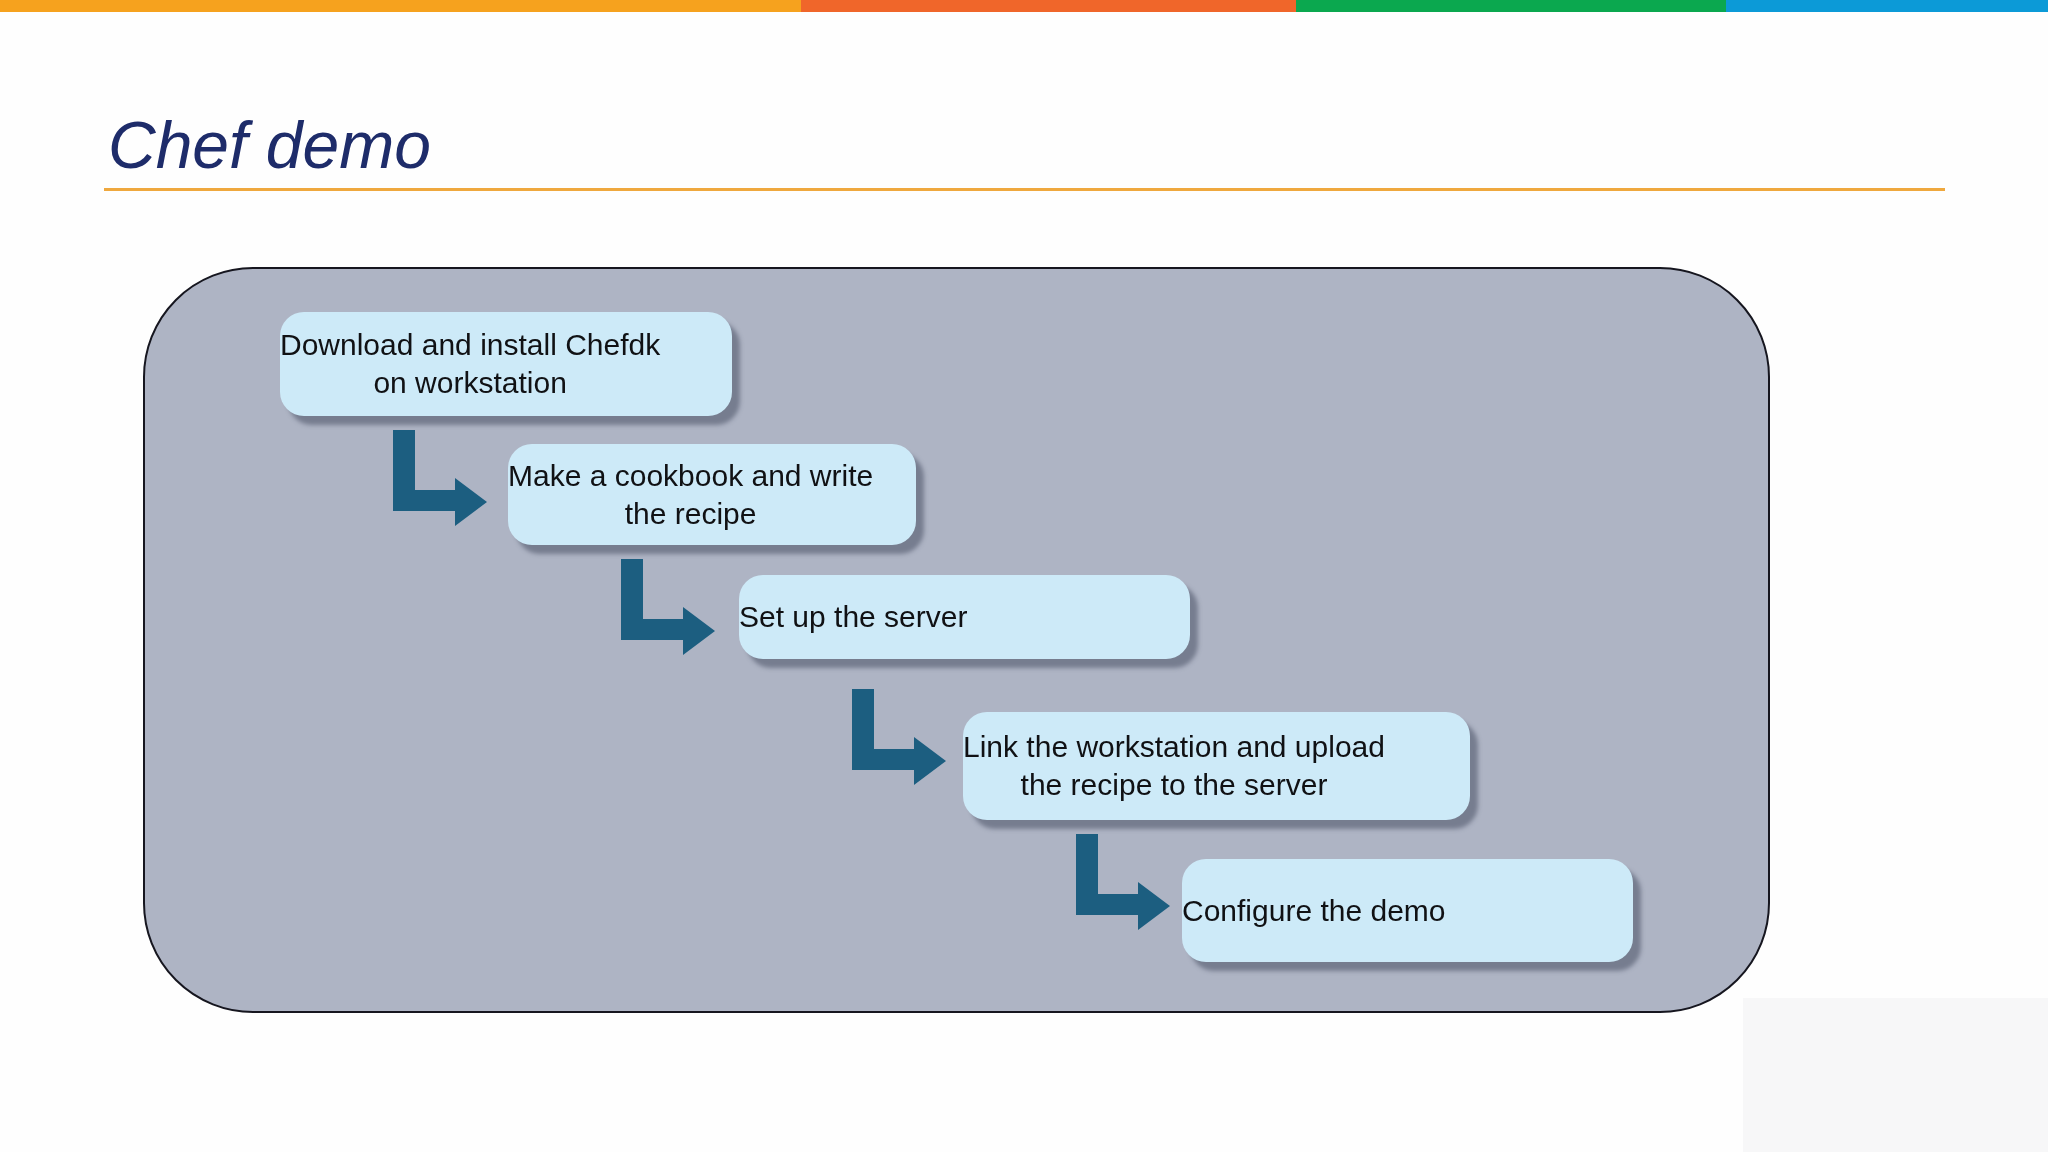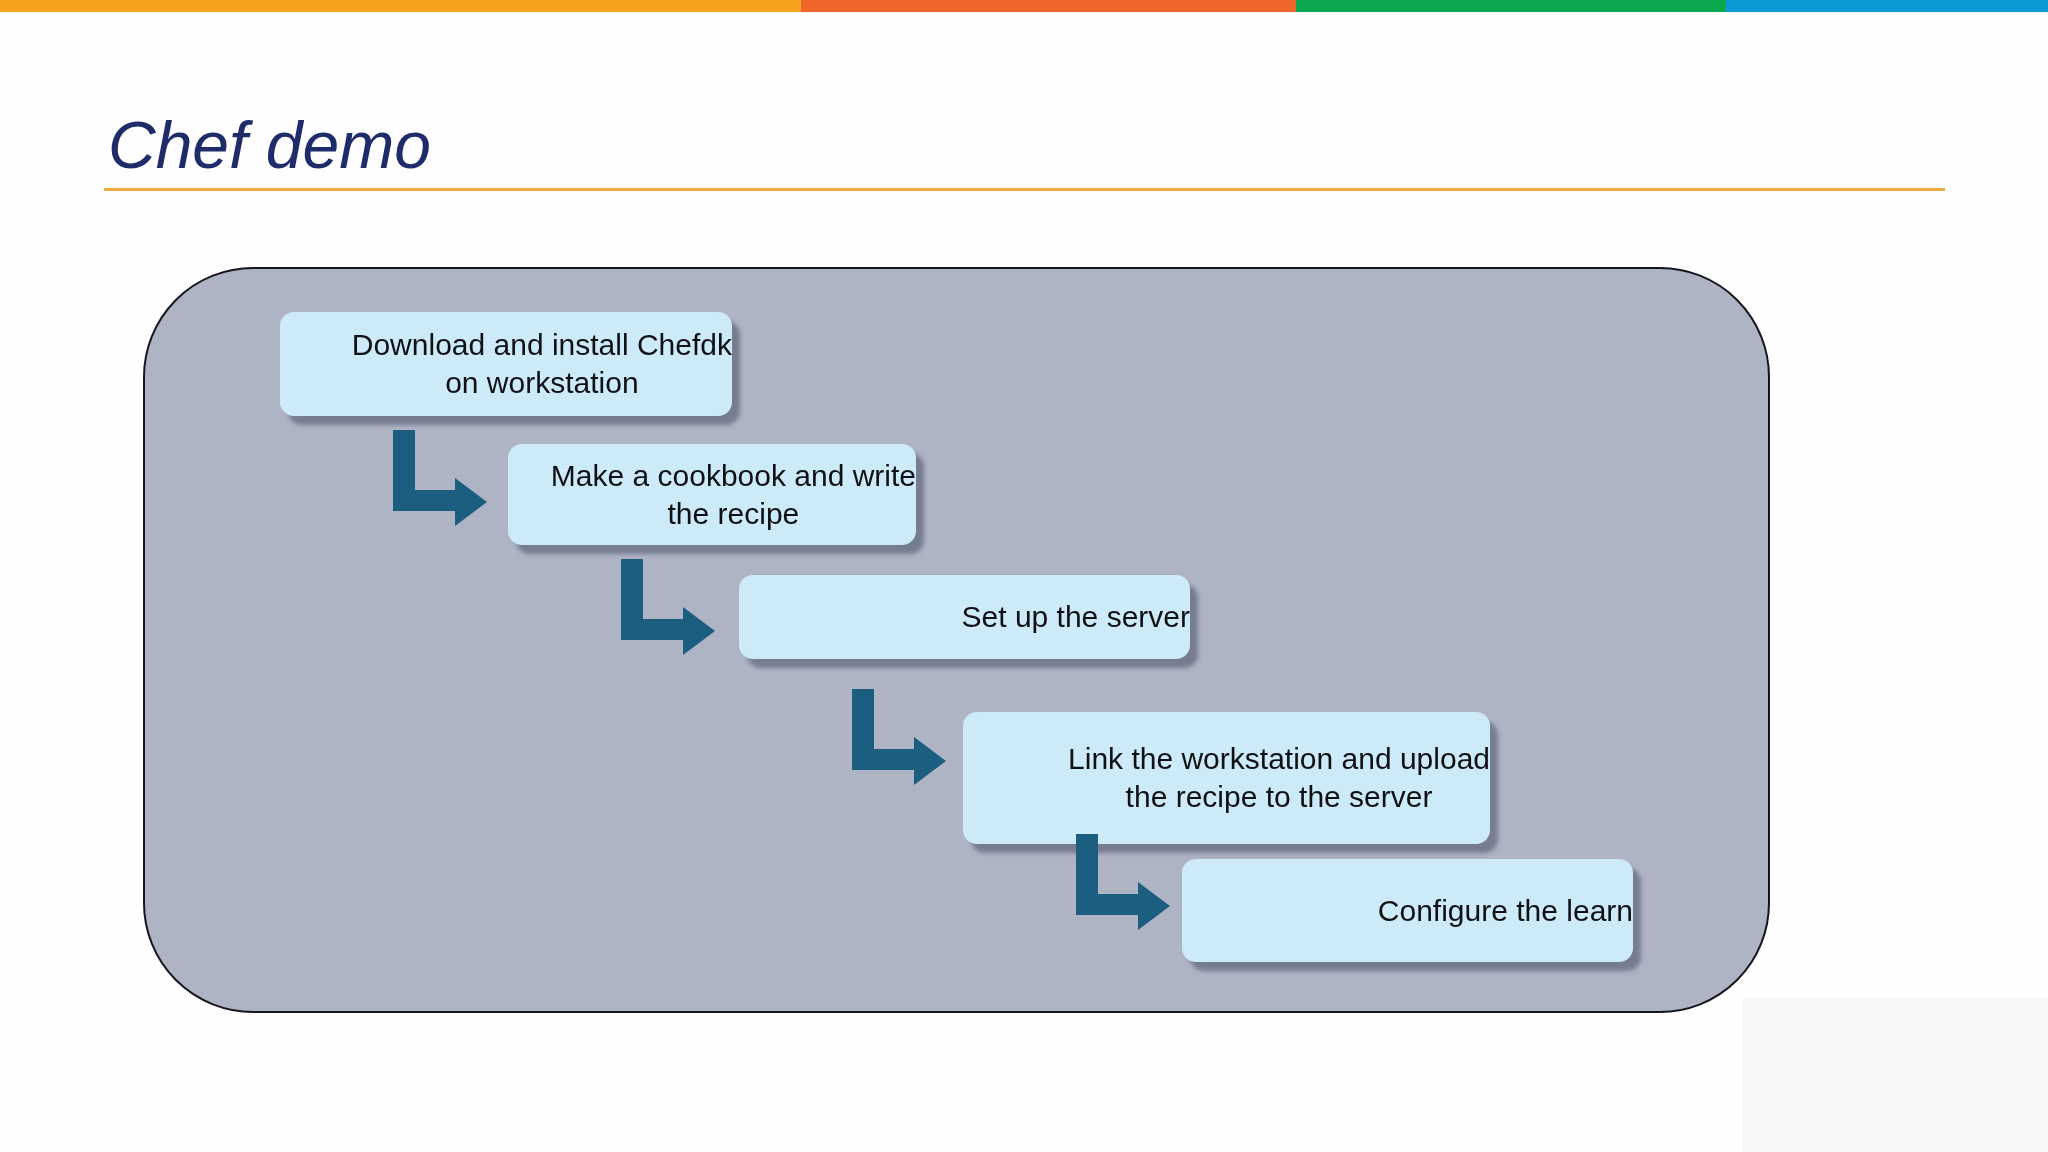--- a/index.html
+++ b/index.html
@@ -45,25 +45,25 @@
     background: #aeb4c4;
     border: 2px solid #16161f;
     border-radius: 110px;
     box-sizing: border-box;
   }
 
   
   .step-box {
     position: absolute;
     background: #cdeaf8;
-    border-radius: 14px;
+    border-radius: 24px;
     box-shadow: 8px 9px 4px rgba(72, 80, 100, 0.55);
     display: flex;
     align-items: center;
-    justify-content: flex-end;
+    justify-content: flex-start;
     text-align: center;
   }
   .step-label {
     font-size: 30px;
     line-height: 38px;
     color: #101114;
   }
 
   .elbow-arrow { position: absolute; }
 
@@ -128,27 +128,27 @@
       </div>
       <svg width="94" height="96" viewBox="0 0 94 96" class="elbow-arrow" style="left: 621px; top: 559px;">
         <polygon points="0,0 22,0 22,60 62,60 62,48 94,72 62,96 62,81 0,81" fill="#1C5E80"></polygon>
       </svg>
       <div class="step-box" style="left: 739px; top: 575px; width: 451px; height: 84px; background: rgb(205, 234, 248);">
         <div class="step-label">Set up the server</div>
       </div>
       <svg width="94" height="96" viewBox="0 0 94 96" class="elbow-arrow" style="left: 852px; top: 689px;">
         <polygon points="0,0 22,0 22,60 62,60 62,48 94,72 62,96 62,81 0,81" fill="#1C5E80"></polygon>
       </svg>
-      <div class="step-box" style="left: 963px; top: 712px; width: 507px; height: 132px; background: rgb(205, 234, 248); padding-left: 20px;">
+      <div class="step-box" style="left: 963px; top: 712px; width: 507px; height: 108px; background: rgb(205, 234, 248);">
         <div class="step-label">Link the workstation and upload<br>the recipe to the server</div>
       </div>
       <svg width="94" height="96" viewBox="0 0 94 96" class="elbow-arrow" style="left: 1076px; top: 834px;">
         <polygon points="0,0 22,0 22,60 62,60 62,48 94,72 62,96 62,81 0,81" fill="#1C5E80"></polygon>
       </svg>
       <div class="step-box" style="left: 1182px; top: 859px; width: 451px; height: 103px; background: rgb(205, 234, 248);">
-        <div class="step-label">Configure the learn</div>
+        <div class="step-label">Configure the demo</div>
       </div>
     </div>
 
   <div class="logo-watermark"></div>
 
 
 </div>
 
 </body></html>

